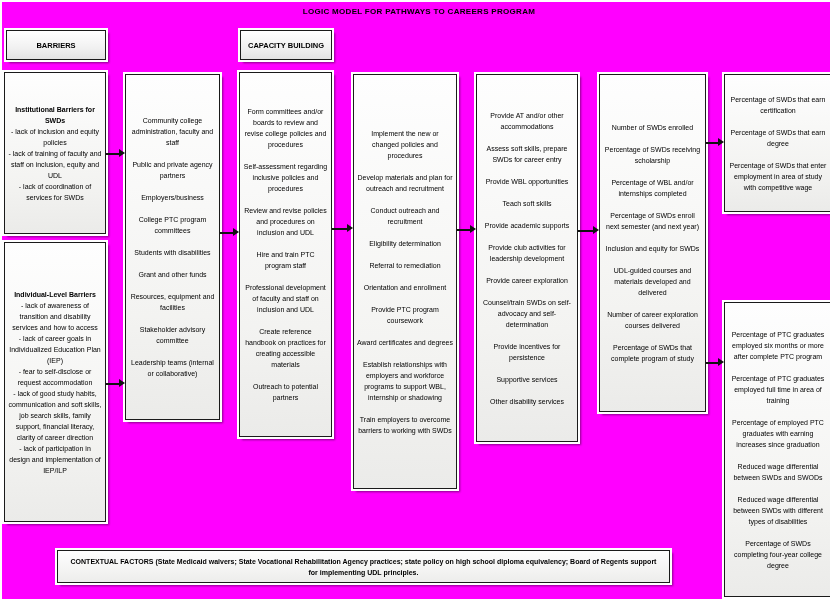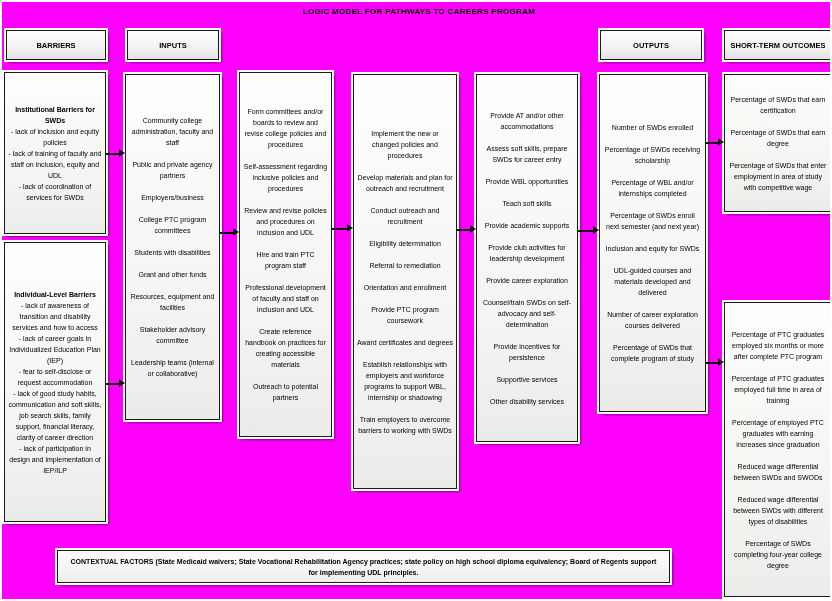--- a/index.html
+++ b/index.html
@@ -52,23 +52,21 @@
   }
 </style>
 </head>
 <body>
 
 <div class="page">
 
   <div class="diagram-title">LOGIC MODEL FOR PATHWAYS TO CAREERS PROGRAM</div>
 
   <div class="hdr" style="left:4px;top:28px;width:100px">BARRIERS</div>
-  <div class="hdr" style="left:125px;top:28px;width:92px">INPUTS</div>
-  <div class="hdr" style="left:598px;top:28px;width:102px">OUTPUTS</div>
-  <div class="hdr" style="left:722px;top:28px;width:108px">SHORT-TERM OUTCOMES</div>
+  <div class="hdr" style="left:238px;top:28px;width:92px">CAPACITY BUILDING</div>
 
   <div class="cbox" style="left:2px;top:70px;width:102px;height:162px">
     <p class="box-title">Institutional Barriers for SWDs</p>
     <div class="items tight">
         <p>- lack of inclusion and equity policies</p>
         <p>- lack of training of faculty and staff on inclusion, equity and UDL</p>
         <p>- lack of coordination of services for SWDs</p>
       </div>
   </div>
   <div class="cbox" style="left:2px;top:240px;width:102px;height:280px">

